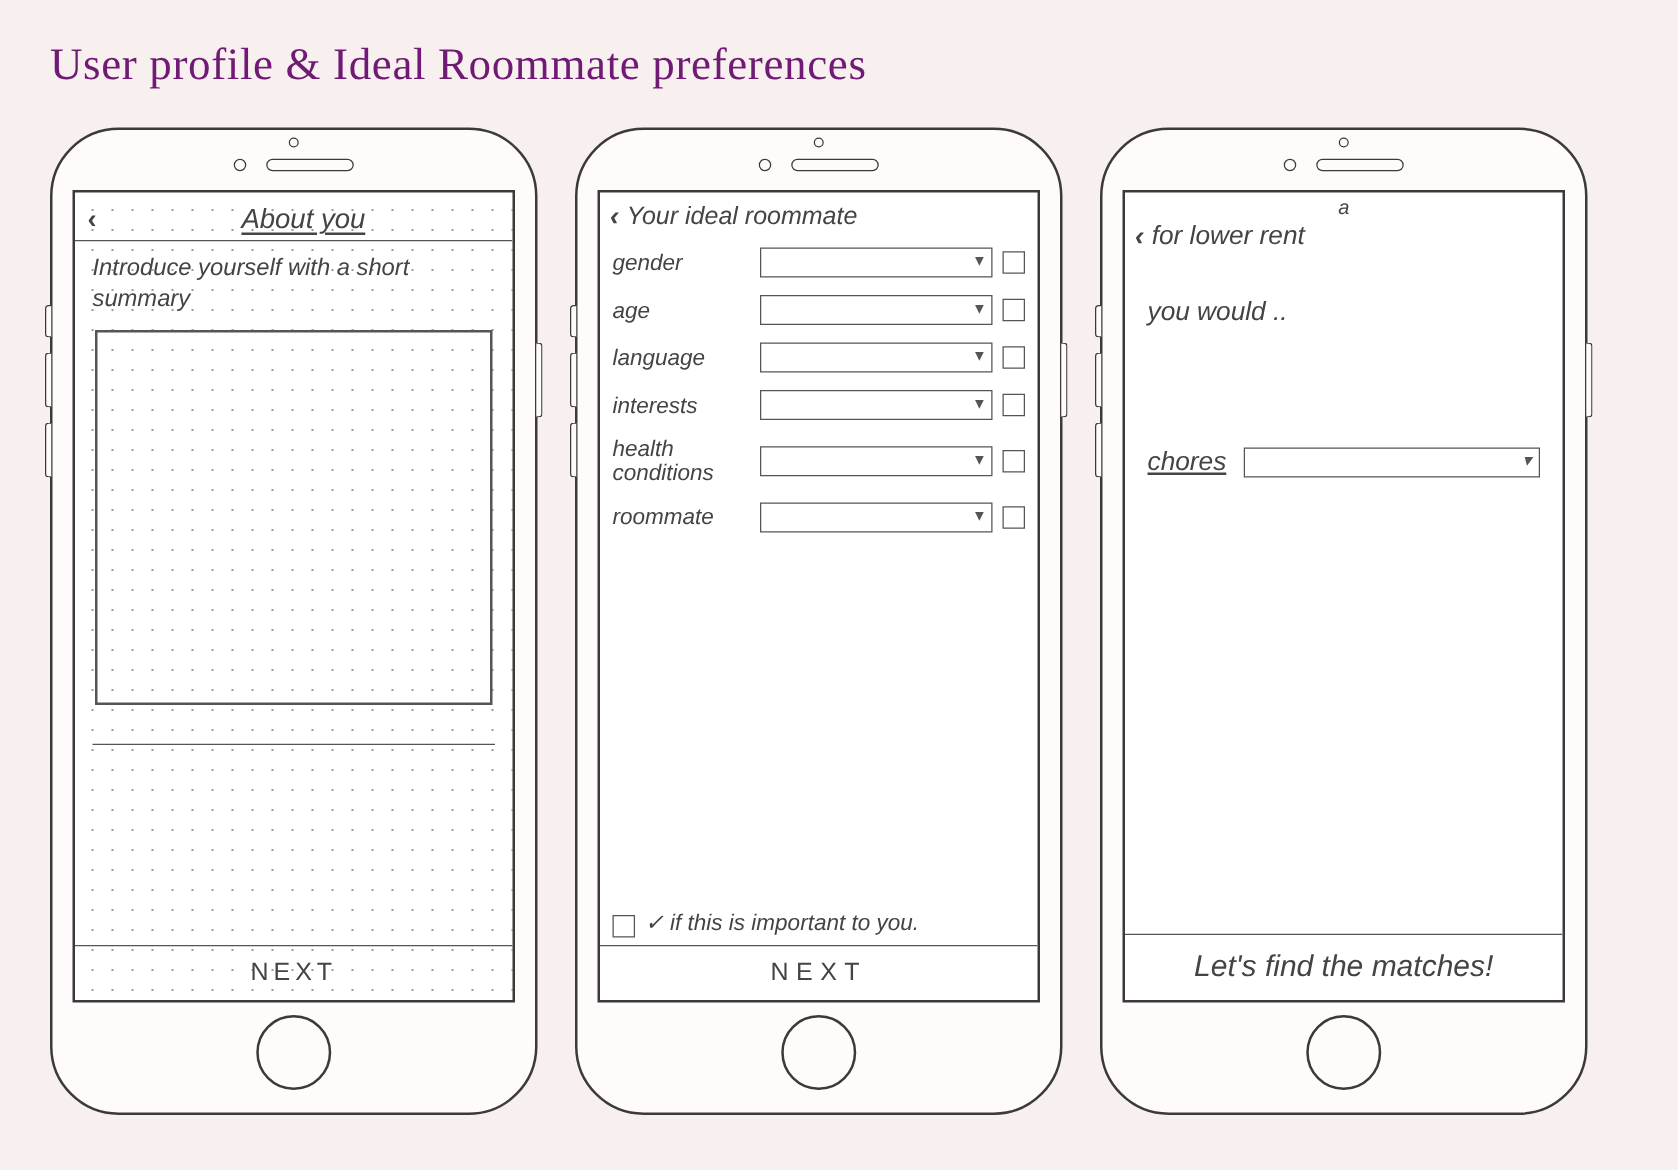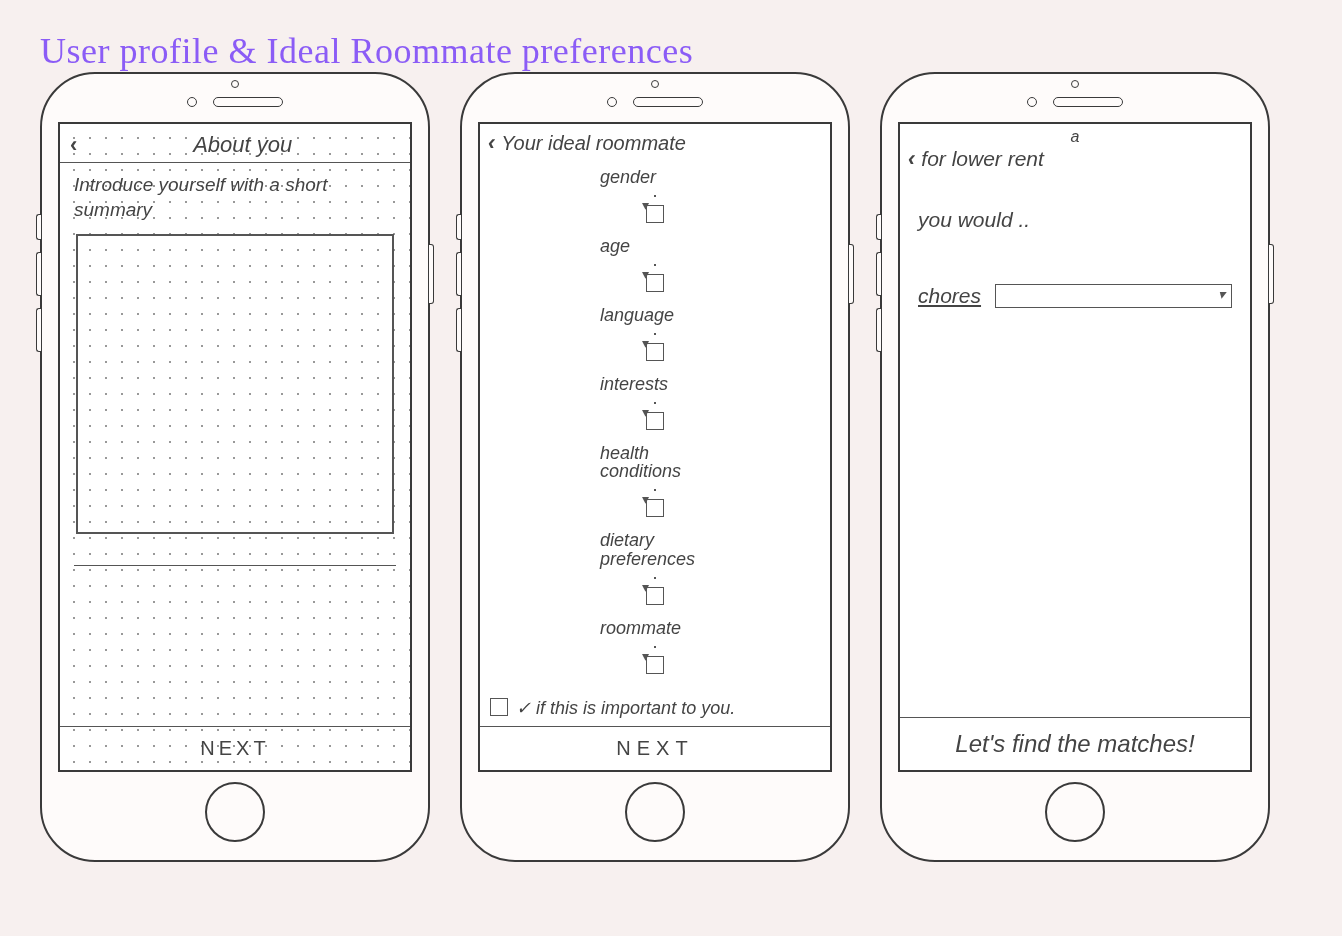--- a/index.html
+++ b/index.html
@@ -7,21 +7,22 @@
     background: #f7f0ef;
     font-family: Georgia, 'Times New Roman', serif;
     width: 1342px;
     height: 936px;
     padding: 30px 40px;
     color: #3a3a3a;
   }
   .page-title {
     font-size: 36px;
     font-weight: 400;
-    color: #8b5cf6;
+    color: #701a75;
+    margin-bottom: 30px;
     letter-spacing: 0.5px;
   }
   .phones-row {
     display: flex;
     gap: 30px;
     justify-content: flex-start;
   }
   .phone {
     width: 390px;
     height: 790px;
@@ -129,20 +130,21 @@
   .back-chevron {
     font-size: 22px;
     font-weight: bold;
     cursor: pointer;
   }
   .s1-title {
     flex: 1;
     text-align: center;
     font-style: italic;
     font-size: 22px;
+    text-decoration: underline;
     text-underline-offset: 4px;
   }
   .s1-prompt {
     padding: 10px 14px 4px 14px;
     font-style: italic;
     line-height: 1.3;
   }
   .s1-textarea {
     margin: 8px 16px;
     height: 300px;
@@ -188,21 +190,20 @@
     padding: 6px 10px;
     display: flex;
     flex-direction: column;
     gap: 14px;
     overflow: hidden;
   }
   .pref-row {
     display: flex;
     align-items: center;
     gap: 8px;
-    flex-direction: column;
   }
   .pref-label {
     width: 110px;
     font-style: italic;
     line-height: 1.05;
     font-size: 18px;
   }
   .dropdown {
     flex: 1;
     height: 24px;
@@ -225,21 +226,21 @@
     border: 1.5px solid #555;
     cursor: pointer;
     flex-shrink: 0;
   }
   .s2-hint {
     padding: 14px 10px 6px 10px;
     font-style: italic;
     font-size: 18px;
     display: flex;
     gap: 8px;
-    align-items: flex-start;
+    align-items: flex-end;
     line-height: 1.2;
   }
   .s2-footer {
     border-top: 1.5px solid #555;
     text-align: center;
     padding: 10px 0;
     letter-spacing: 6px;
     font-size: 20px;
     cursor: pointer;
   }
@@ -259,21 +260,21 @@
     font-style: italic;
     font-size: 21px;
   }
   .s3-body {
     flex: 1;
     padding: 30px 18px;
     font-style: italic;
   }
   .s3-youwould {
     font-size: 21px;
-    margin-bottom: 52px;
+    margin-bottom: 96px;
   }
   .s3-chores-row {
     display: flex;
     align-items: center;
     gap: 14px;
   }
   .s3-chores-label { font-size: 21px; text-decoration: underline; }
   .s3-footer {
     border-top: 1.5px solid #555;
     text-align: center;
@@ -357,25 +358,20 @@
           <span class="pref-label">interests</span>
           <div class="dropdown"></div>
           <div class="checkbox"></div>
         </div>
         <div class="pref-row">
           <span class="pref-label">health conditions</span>
           <div class="dropdown"></div>
           <div class="checkbox"></div>
         </div>
         <div class="pref-row">
-          <span class="pref-label">dietary preferences</span>
-          <div class="dropdown"></div>
-          <div class="checkbox"></div>
-        </div>
-        <div class="pref-row">
           <span class="pref-label">roommate</span>
           <div class="dropdown"></div>
           <div class="checkbox"></div>
         </div>
       </div>
       <div class="s2-hint">
         <div class="checkbox"></div>
         <span>✓ if this is important to you.</span>
       </div>
       <div class="s2-footer">NEXT</div>

